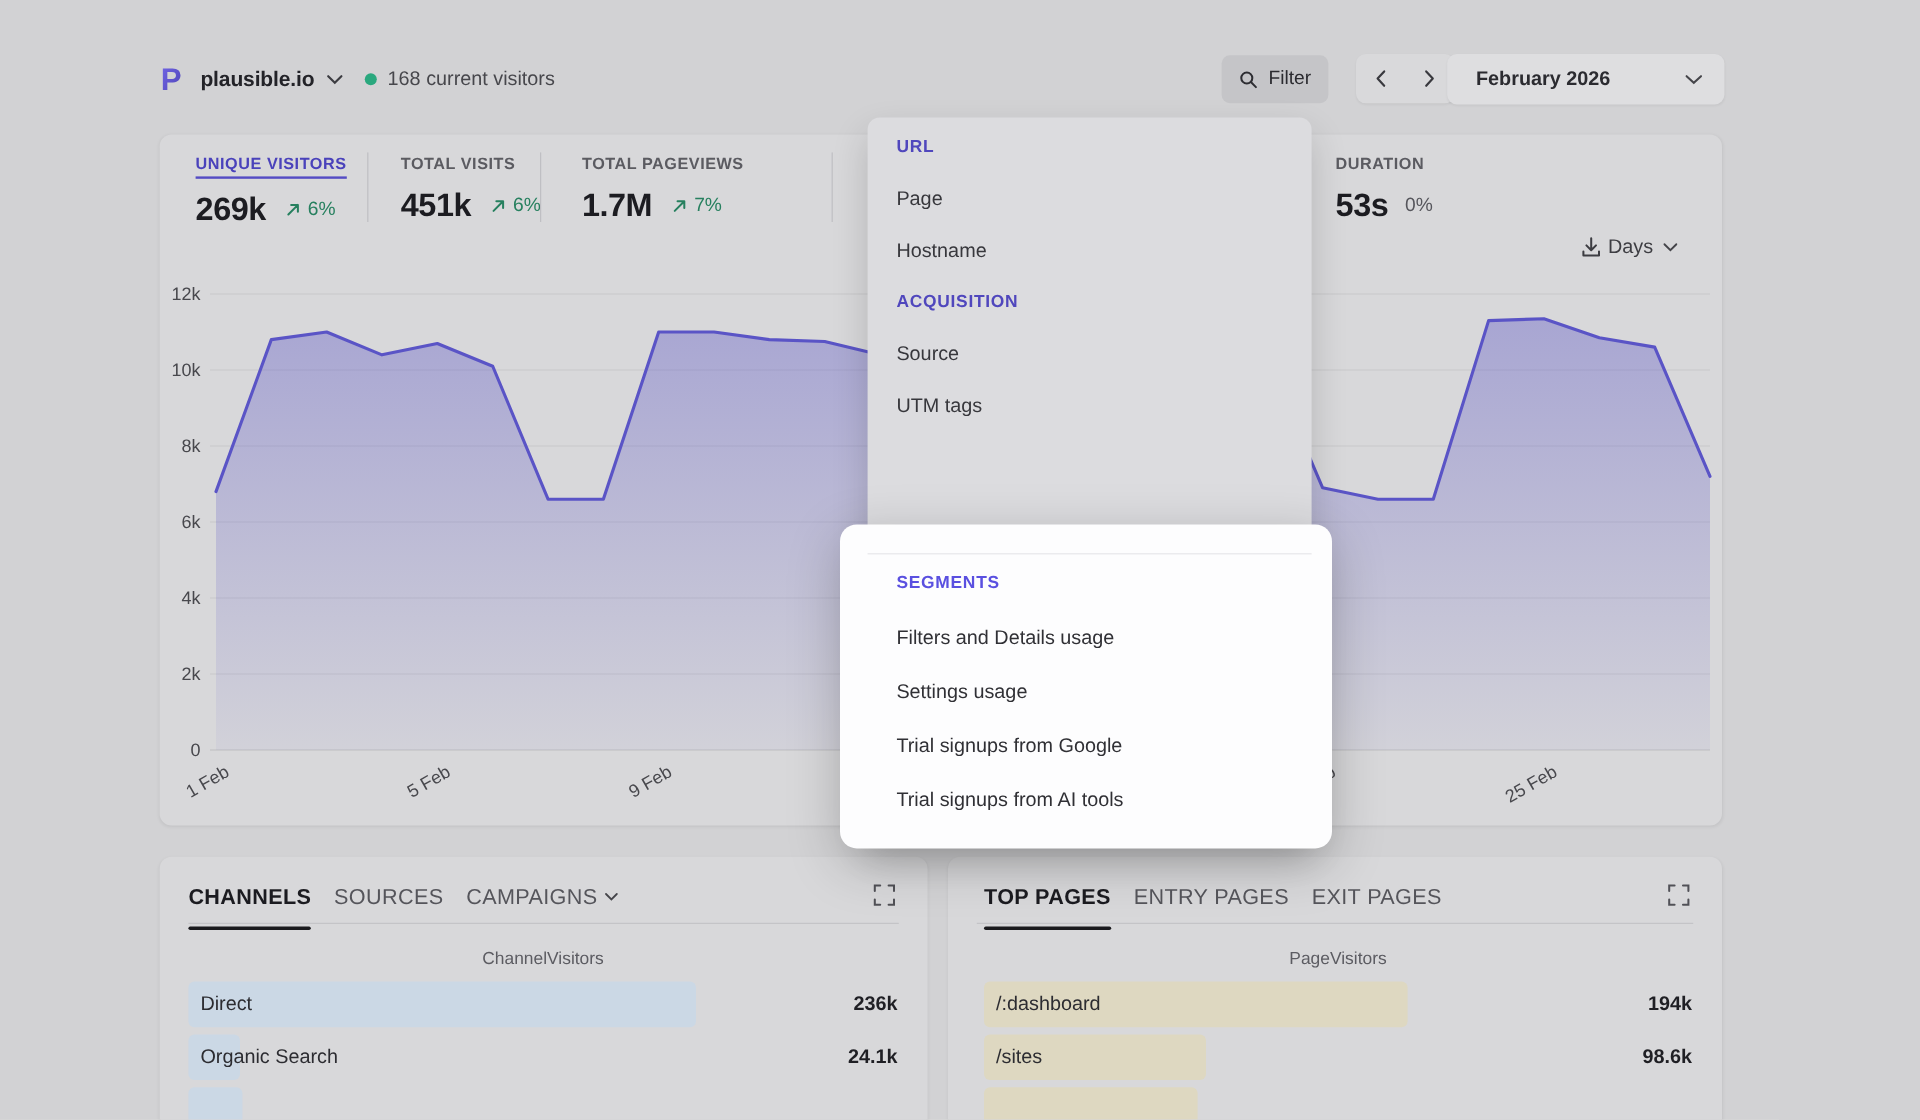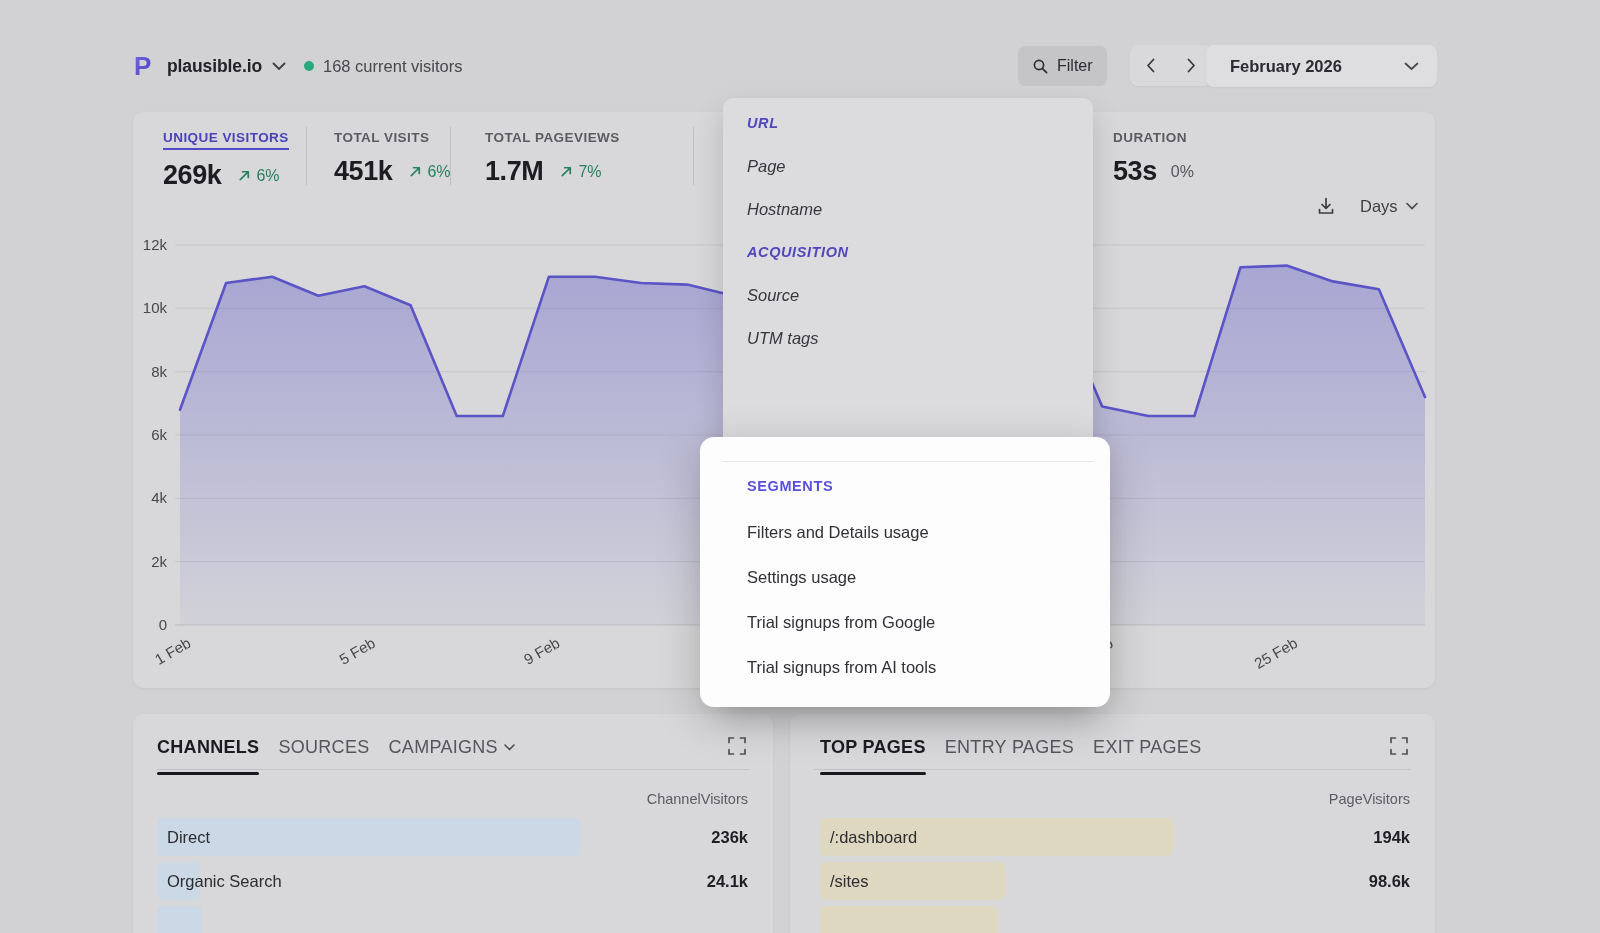--- a/index.html
+++ b/index.html
@@ -38,29 +38,29 @@
 
   .stat { top:128px; }
   .stat-label { display:inline-block; font-size:13.5px; font-weight:700; color:#5b5b61; letter-spacing:.45px; }
   .stat.active .stat-label { color:#4a42bb; border-bottom:2px solid #544bc4; padding-bottom:3px; }
   .stat-value-row { margin-top:10px; display:flex; align-items:center; gap:16px; }
   .stat-value { font-size:27px; font-weight:700; color:#1c1c21; letter-spacing:-.4px; }
   .stat-change { display:flex; align-items:center; gap:4px; font-size:16px; font-weight:500; color:#27805f; }
   .stat-change.flat { color:#56565c; }
   .stat-divider { top:127px; width:1px; height:58px; background:#bfbfc3; }
 
-  .interval-ctl { left:1316px; top:196px; display:flex; align-items:center; gap:24px; }
+  .interval-ctl { left:1316px; top:196px; display:flex; align-items:center; gap:4px; }
   .interval-label { font-size:16.5px; color:#3d3d42; display:flex; align-items:center; gap:8px; cursor:pointer; }
 
   #chart-svg { left:133px; top:232px; pointer-events:none; }
 
   
   .filter-menu { left:723px; top:98px; width:370px; height:600px; background:#dcdcdf; border-radius:10px;
     box-shadow:0 14px 30px rgba(0,0,0,.16); z-index:30; }
-  .fm-col { position:absolute; top:13px;font-style:italic; }
+  .fm-col { position:absolute; top:13px; }
   .fm-col.left  { left:24px; }
   .fm-col.right { left:214px; }
   .fm-entry { height:24px; margin-bottom:19px; display:flex; align-items:center; cursor:pointer; white-space:nowrap; }
   .fm-entry.header { font-size:14.5px; font-weight:700; letter-spacing:.6px; color:#5047bd; cursor:default; }
   .fm-entry.item { font-size:16.5px; color:#37373c; }
 
   
   .spotlight { left:700px; top:437px; width:410px; height:270px; background:#fdfdfe; border-radius:14px;
     box-shadow:0 12px 44px rgba(0,0,0,.22); z-index:31; }
   .seg-layer { left:700px; top:437px; width:438px; height:270px; z-index:32; }
@@ -83,21 +83,21 @@
     color:#55555b; cursor:pointer; display:flex; align-items:center; gap:6px; background:none; border:none;
     font-family:inherit; }
   .tab.active { font-weight:700; color:#1b1b20; }
   .tab.active::after { content:''; position:absolute; left:0; right:0; bottom:0; height:3px; background:#1a1a1e; border-radius:2px; }
   .tab .tab-chevron { display:none; }
   .tab.has-dd .tab-chevron { display:inline-block; }
   .tabs-divider { position:absolute; top:55px; left:24px; right:24px; height:1px; background:#c4c4c7; }
 
   .expand-btn { position:absolute; top:22px; right:24px; width:22px; height:22px; cursor:pointer; }
 
-  .cols-header { position:absolute; top:77px; display:flex; justify-content:flex-end; font-size:14.5px; color:#5c5c62; }
+  .cols-header { position:absolute; top:77px; display:flex; justify-content:center; font-size:14.5px; color:#5c5c62; }
   .panel.left  .cols-header { left:24px; right:25px; }
   .panel.right .cols-header { left:30px; right:25px; }
 
   .rows { position:absolute; top:104px; }
   .panel.left  .rows { left:24px; right:25px; }
   .panel.right .rows { left:30px; right:25px; }
   .row { position:relative; height:38px; margin-bottom:6px; cursor:pointer; }
   .row-bar { position:absolute; left:0; top:0; bottom:0; border-radius:5px; background:var(--bar,#ccc); }
   .row-name { position:absolute; left:10px; top:0; height:38px; display:flex; align-items:center;
     font-size:16.5px; color:#2c2c31; }

